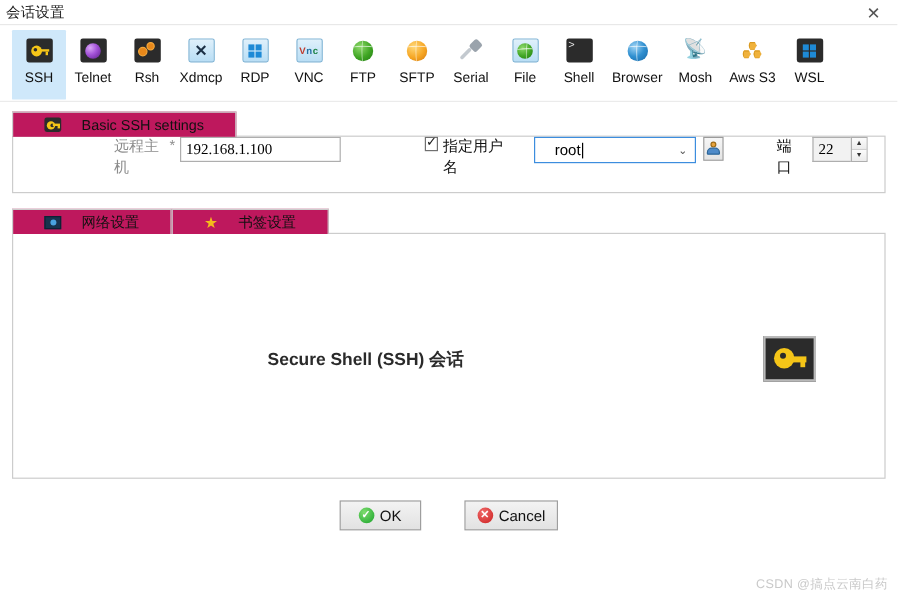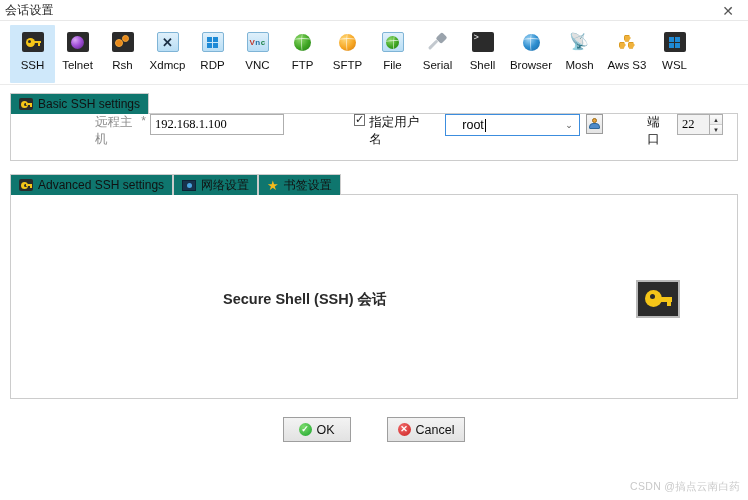--- a/index.html
+++ b/index.html
@@ -158,24 +158,24 @@
   .s3 i:nth-child(3){ left:9px; top:7px; }
 
   
   #basic-wrap { padding: 8px 10px 0 10px; }
   .tabgroup { position: relative; }
   .tabgroup .tabrow {
     display: flex; align-items: flex-end;
     height: 21px; position: relative; z-index: 2;
   }
   .gtab {
-    height: 21px; display: flex; align-items: center; gap: 5px;
-    padding: 0 8px;
+    height: 21px; display: flex; align-items: center; gap: 17px;
+    padding: 0 26px;
     border: 1px solid #cccccc; border-bottom: none;
-    background: #0f766e;
+    background: #be185d;
     font-size: 12px; color: #111;
     cursor: pointer;
     white-space: nowrap;
   }
   .gtab .ticon { display:flex; align-items:center; }
   .panel-body {
     border: 1px solid #cccccc;
     background: #ffffff;
     margin-top: -1px;
   }
@@ -400,35 +400,35 @@
 
   <div class="proto">
     <span class="glyph">
       <span class="globe orange"></span>
     </span>
     <span class="plabel">SFTP</span>
   </div>
 
   <div class="proto">
     <span class="glyph">
-      <span class="tile mon">
-          <span class="globe green globe-sm"></span>
-        </span>
-    </span>
-    <span class="plabel">File</span>
-  </div>
-
-  <div class="proto">
-    <span class="glyph">
       <span class="serial">
           <span class="plug"></span>
           <span class="cord"></span>
         </span>
     </span>
     <span class="plabel">Serial</span>
+  </div>
+
+  <div class="proto">
+    <span class="glyph">
+      <span class="tile mon">
+          <span class="globe green globe-sm"></span>
+        </span>
+    </span>
+    <span class="plabel">File</span>
   </div>
 
   <div class="proto">
     <span class="glyph">
       <span class="tile dark" style="align-items:flex-start;justify-content:flex-start;">
           <span class="shell-prompt">&gt;</span>
         </span>
     </span>
     <span class="plabel">Shell</span>
   </div>
@@ -520,32 +520,20 @@
 
       </div>
     </div>
   </div>
 </div>
 
 <div id="adv-wrap">
   <div class="tabgroup">
     <div class="tabrow">
 
-      <div class="gtab">
-        <span class="ticon">
-          <span class="tile dark" style="width:14px;height:12px;">
-              <span class="key-glyph" style="width:10px;height:7px;">
-                <span class="kh" style="width:7px;height:7px;"></span>
-                <span class="kb" style="left:5px;top:2.4px;width:6px;height:2px;"></span>
-                <span class="kt1" style="left:9px;top:4.2px;width:1.8px;height:2px;"></span>
-              </span>
-            </span>
-        </span>
-        <span>Advanced SSH settings</span>
-      </div>
 
       <div class="gtab">
         <span class="ticon">
           <span class="term-tile">
               <i></i>
             </span>
         </span>
         <span>网络设置</span>
       </div>
 

